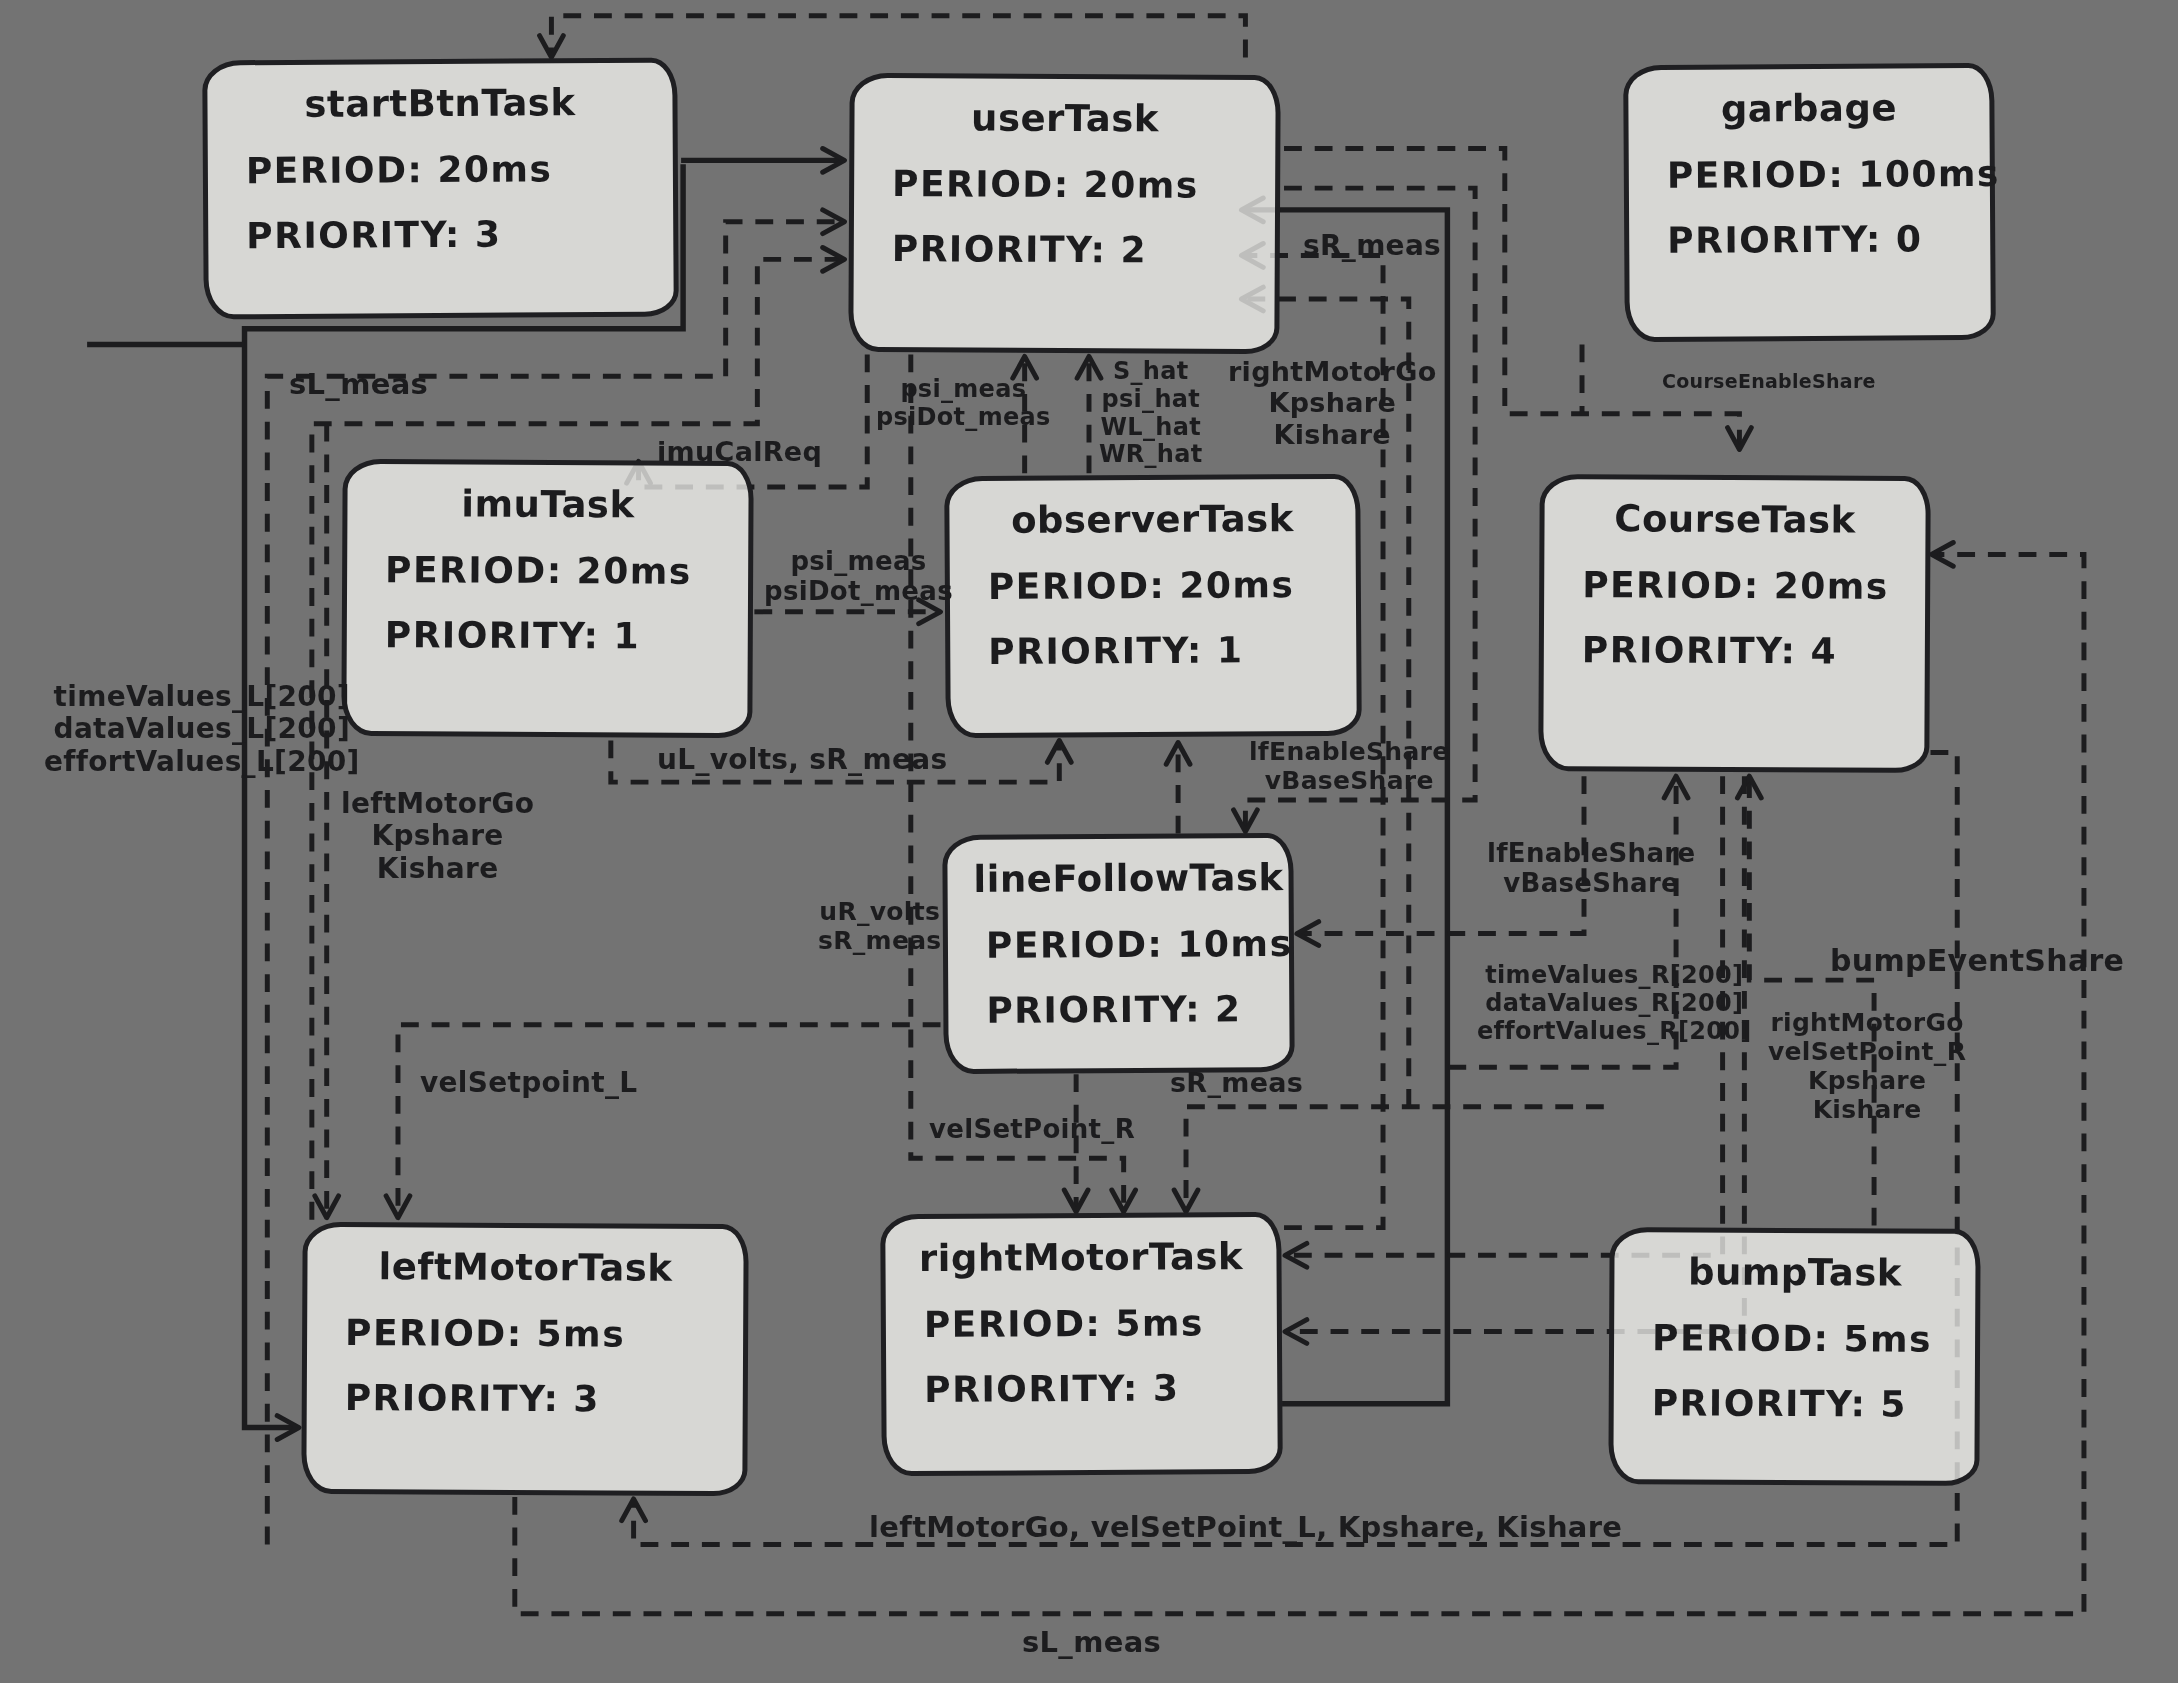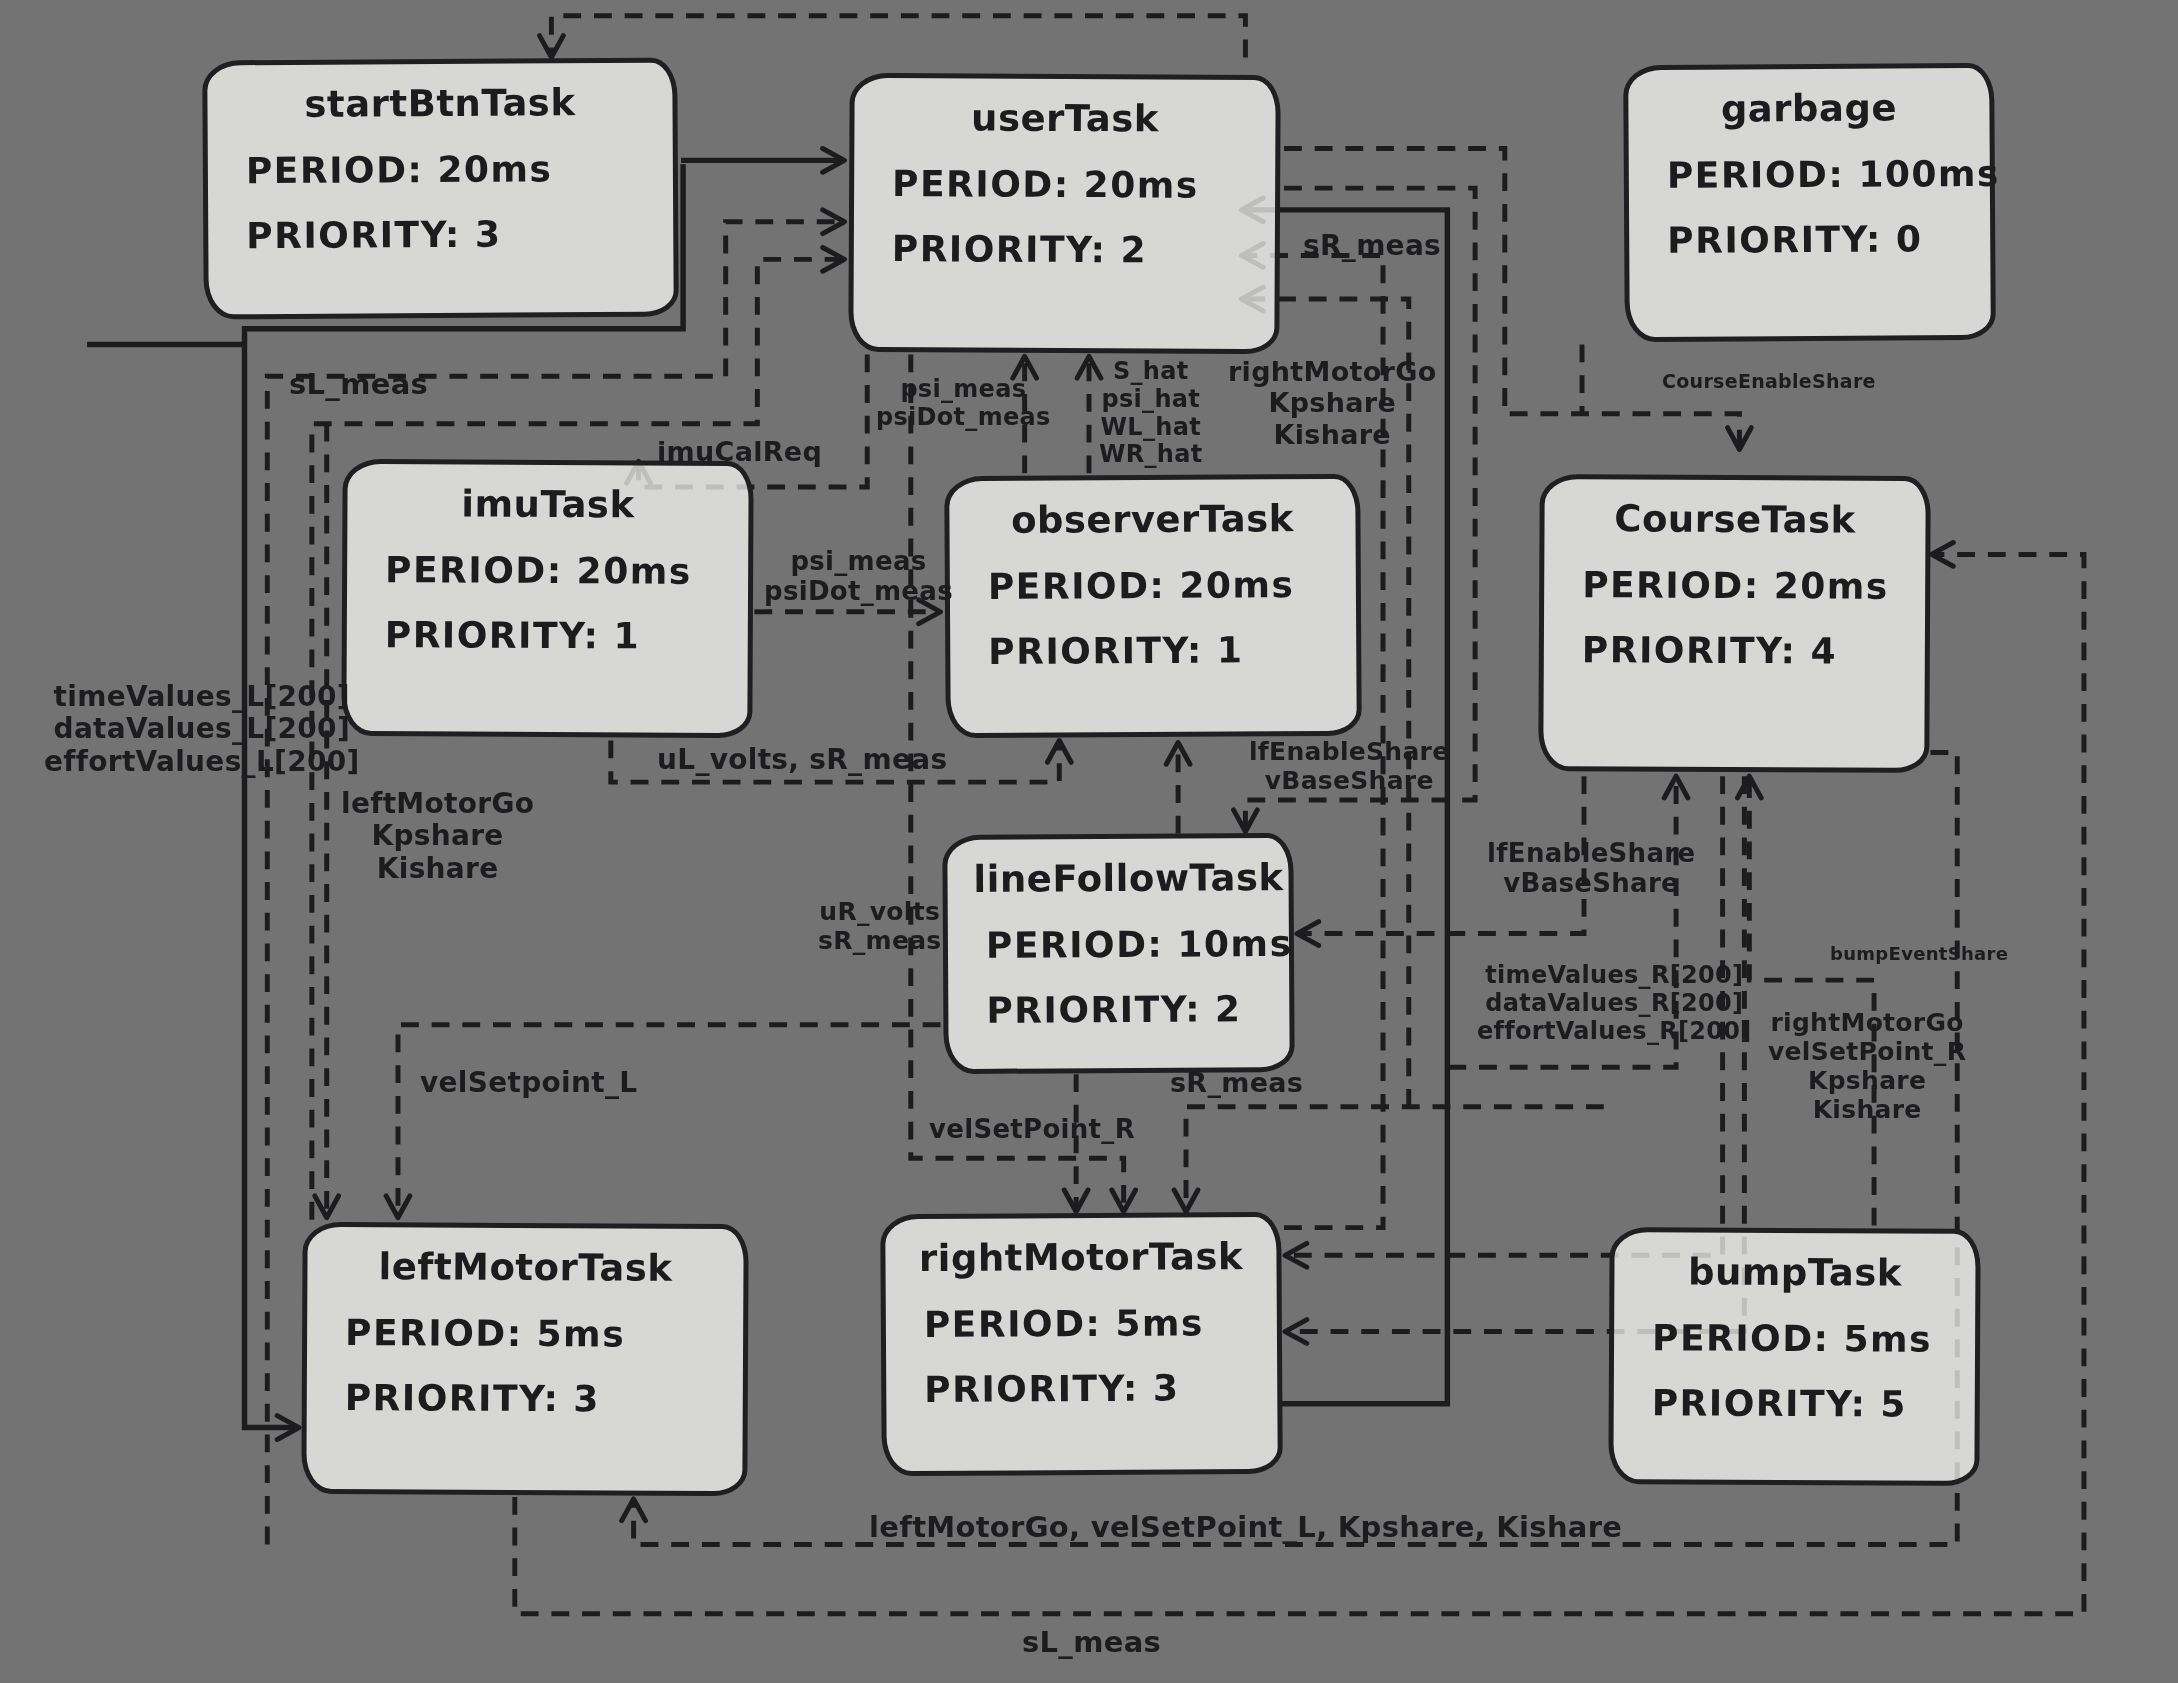--- a/index.html
+++ b/index.html
@@ -136,21 +136,21 @@
 effortValues_L[200]</div>
       <div class="lbl" style="left: 1249px; top: 737px; font-size: 25px;">lfEnableShare
 vBaseShare</div>
       <div class="lbl" style="left: 818px; top: 897px; font-size: 25px;">uR_volts
 sR_meas</div>
       <div class="lbl" style="left: 1487px; top: 838px; font-size: 26px;">lfEnableShare
 vBaseShare</div>
       <div class="lbl" style="left: 1477px; top: 962px; font-size: 24px;">timeValues_R[200]
 dataValues_R[200]
 effortValues_R[200]</div>
-      <div class="lbl" style="left: 1830px; top: 944px; font-size: 18px;">bumpEventShare</div>
+      <div class="lbl" style="left: 1830px; top: 944px; font-size: 30px;">bumpEventShare</div>
       <div class="lbl" style="left: 1768px; top: 1008px; font-size: 25px;">rightMotorGo
 velSetPoint_R
 Kpshare
 Kishare</div>
       <div class="lbl" style="left: 420px; top: 1067px; font-size: 28px;">velSetpoint_L</div>
       <div class="lbl" style="left: 929px; top: 1114px; font-size: 26px;">velSetPoint_R</div>
       <div class="lbl" style="left: 1170px; top: 1067px; font-size: 27px;">sR_meas</div>
       <div class="lbl" style="left: 869px; top: 1511px; font-size: 29px;">leftMotorGo, velSetPoint_L, Kpshare, Kishare</div>
       <div class="lbl" style="left: 1022px; top: 1626px; font-size: 29px;">sL_meas</div>
     </div>

